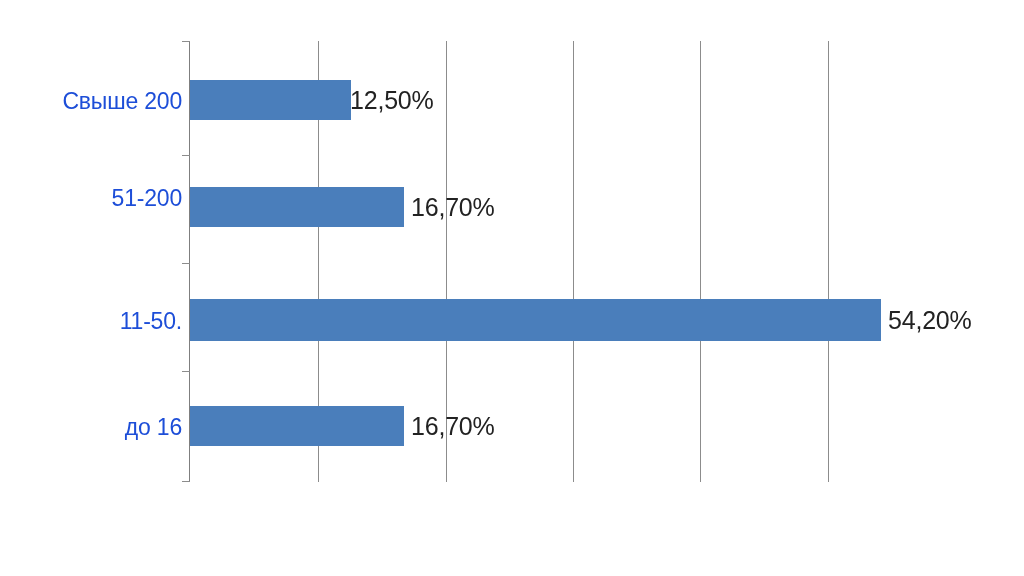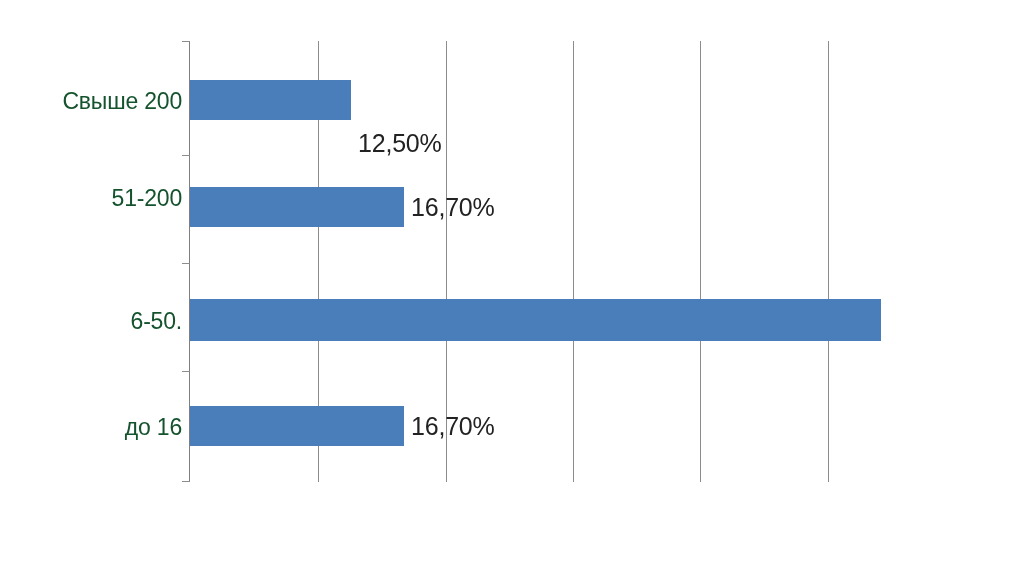--- a/index.html
+++ b/index.html
@@ -57,21 +57,21 @@
     position: absolute;
     font-size: 25px;
     color: #222222;
     white-space: nowrap;
     letter-spacing: -0.2px;
   }
   .cat-label {
     position: absolute;
     right: 842px;
     font-size: 23px;
-    color: #14532d;
+    color: #1d4ed8;
     white-space: nowrap;
     text-align: center;
     letter-spacing: -0.2px;
   }
 </style>
 </head>
 <body>
 
 <div id="chart-root">
 
@@ -91,20 +91,21 @@
   <div class="axis-tick" style="left:182px; top:371px;"></div>
   <div class="axis-tick" style="left:182px; top:481px;"></div>
 
   <div class="bar" style="top:80px; height:40px; width:161px;"></div>
   <div class="bar" style="top:187px; height:40px; width:214px;"></div>
   <div class="bar" style="top:299px; height:42px; width:691px;"></div>
   <div class="bar" style="top:406px; height:40px; width:214px;"></div>
 
   <div class="cat-label" style="top:88px;">Свыше 200</div>
   <div class="cat-label" style="top:185px;">51-200</div>
-  <div class="cat-label" style="top:308px;">6-50.</div>
+  <div class="cat-label" style="top:308px;">11-50.</div>
   <div class="cat-label" style="top:414px;">до 16</div>
 
-  <div class="bar-label" style="left:358px; top:86px;margin-top:43px;">12,50%</div>
+  <div class="bar-label" style="left:350px; top:86px;">12,50%</div>
   <div class="bar-label" style="left:411px; top:193px;">16,70%</div>
+  <div class="bar-label" style="left:888px; top:306px;">54,20%</div>
   <div class="bar-label" style="left:411px; top:412px;">16,70%</div>
 
 </div>
 
 </body></html>

